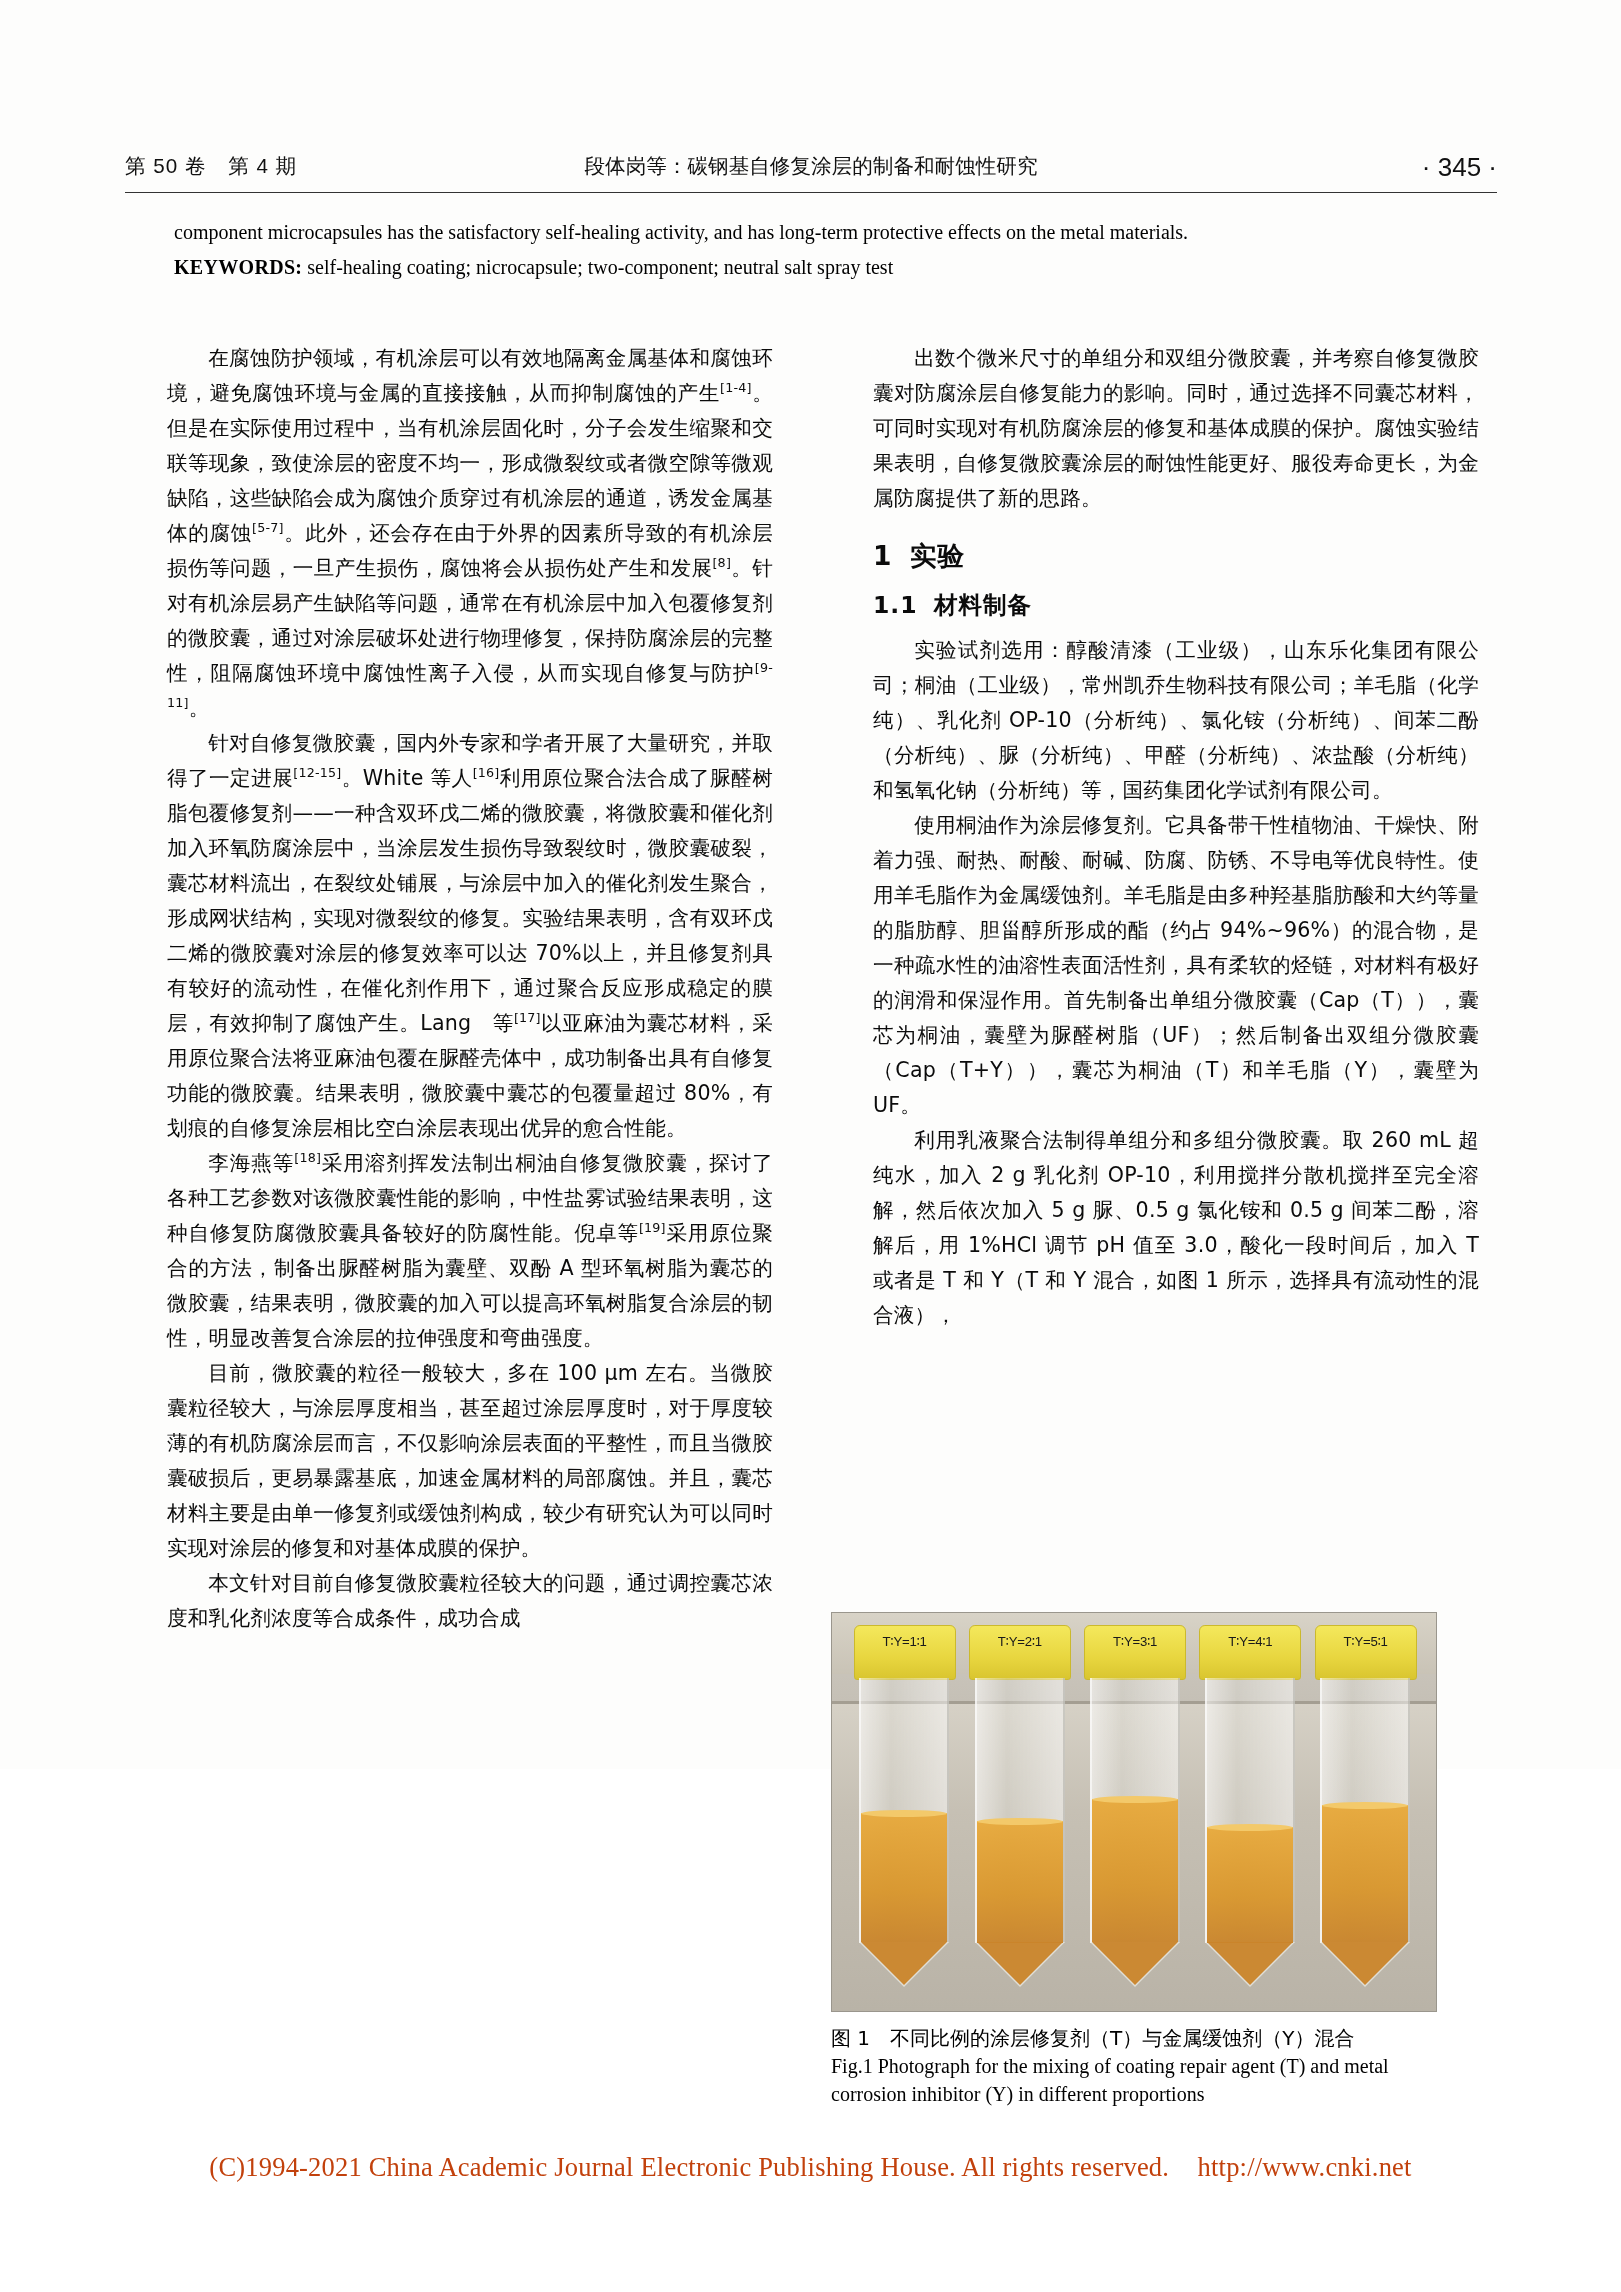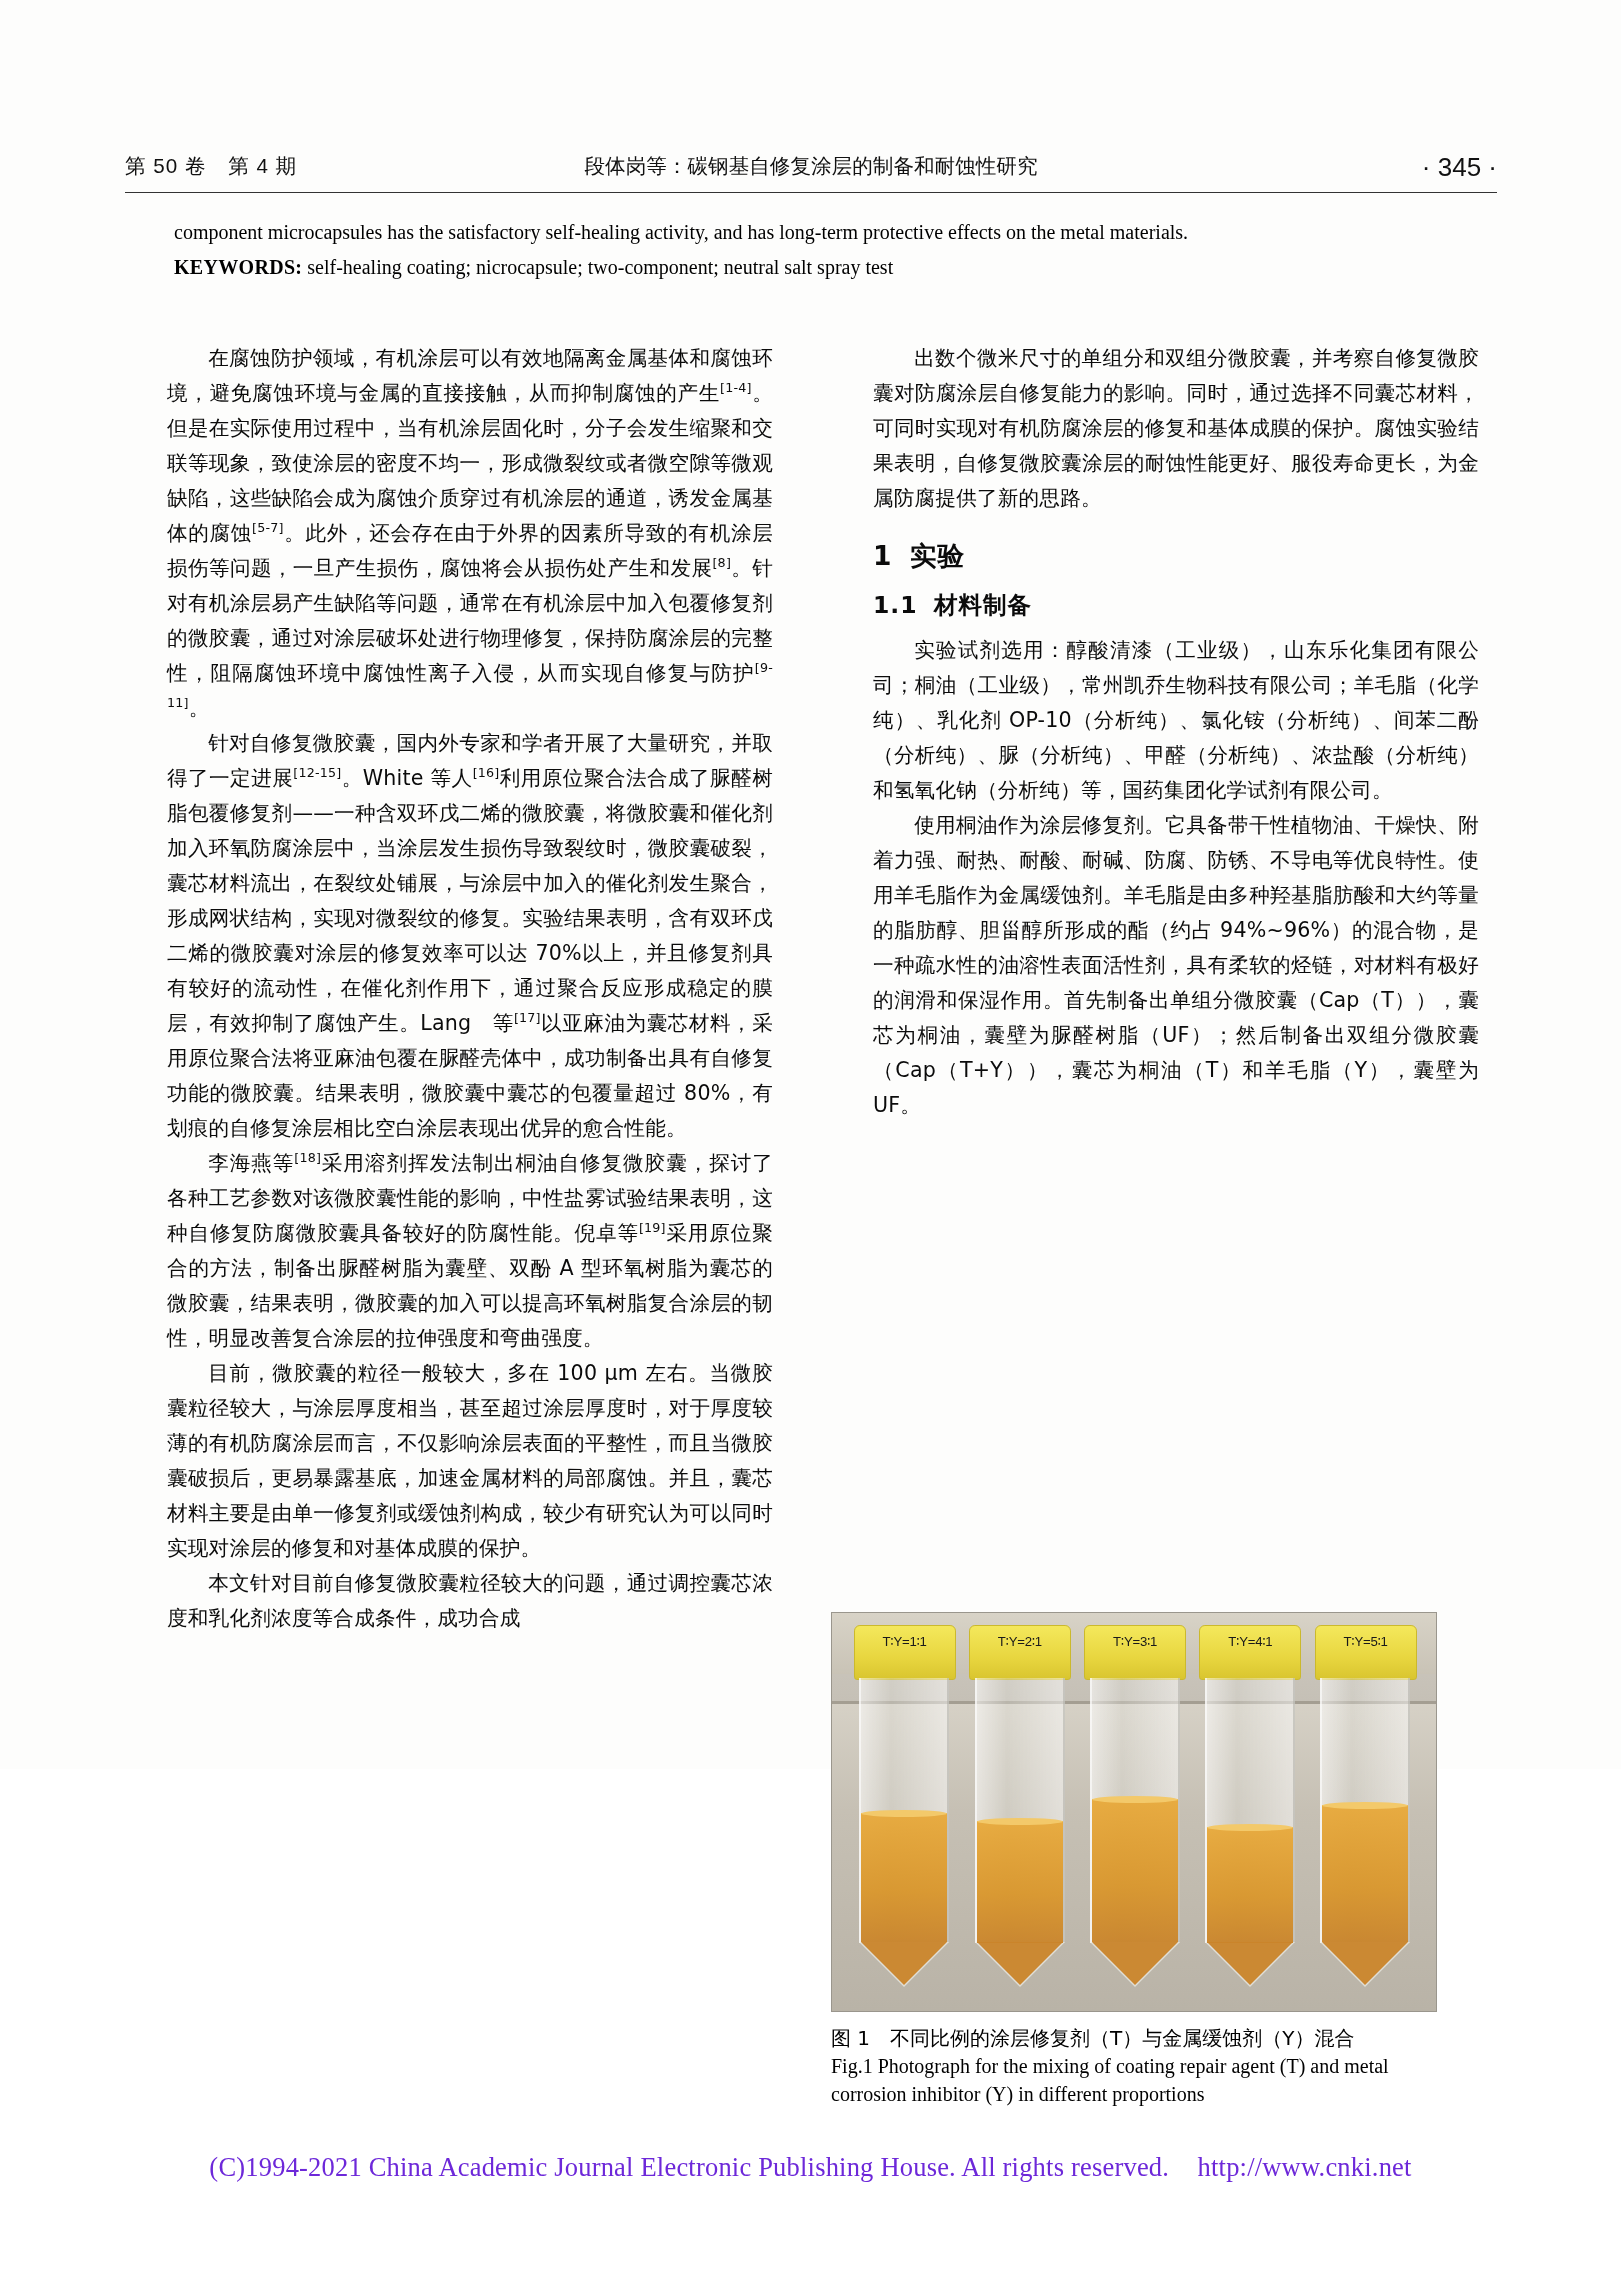--- a/index.html
+++ b/index.html
@@ -231,21 +231,21 @@
   }
 
   
   .footer {
     position: absolute;
     left: 0; right: 0;
     top: 2152px;
     text-align: center;
     font-family: "Liberation Serif", serif;
     font-size: 26.5px;
-    color: #6d28d9;
+    color: #c2410c;
     letter-spacing: 0.2px;
   }
   .footer .url { margin-left: 21.6px; }
 </style>
 </head>
 <body>
 
 <div class="page">
 
   <div class="runhead">
@@ -278,20 +278,21 @@
     <h2 class="sec">
       <span class="sec-num">1</span><span>实验</span>
     </h2>
 
     <h3 class="subsec">
       <span class="subsec-num">1.1</span><span>材料制备</span>
     </h3>
 
     <p>实验试剂选用：醇酸清漆（工业级），山东乐化集团有限公司；桐油（工业级），常州凯乔生物科技有限公司；羊毛脂（化学纯）、乳化剂 OP-10（分析纯）、氯化铵（分析纯）、间苯二酚（分析纯）、脲（分析纯）、甲醛（分析纯）、浓盐酸（分析纯）和氢氧化钠（分析纯）等，国药集团化学试剂有限公司。</p>
     <p>使用桐油作为涂层修复剂。它具备带干性植物油、干燥快、附着力强、耐热、耐酸、耐碱、防腐、防锈、不导电等优良特性。使用羊毛脂作为金属缓蚀剂。羊毛脂是由多种羟基脂肪酸和大约等量的脂肪醇、胆甾醇所形成的酯（约占 94%~96%）的混合物，是一种疏水性的油溶性表面活性剂，具有柔软的烃链，对材料有极好的润滑和保湿作用。首先制备出单组分微胶囊（Cap（T）），囊芯为桐油，囊壁为脲醛树脂（UF）；然后制备出双组分微胶囊（Cap（T+Y）），囊芯为桐油（T）和羊毛脂（Y），囊壁为 UF。</p>
+    <p>利用乳液聚合法制得单组分和多组分微胶囊。取 260 mL 超纯水，加入 2 g 乳化剂 OP-10，利用搅拌分散机搅拌至完全溶解，然后依次加入 5 g 脲、0.5 g 氯化铵和 0.5 g 间苯二酚，溶解后，用 1%HCl 调节 pH 值至 3.0，酸化一段时间后，加入 T 或者是 T 和 Y（T 和 Y 混合，如图 1 所示，选择具有流动性的混合液），</p>
   </div>
 
   <div class="figure">
     <div class="photo">
       <div class="backdrop"></div>
       <div class="bench"></div>
       <div class="benchline"></div>
       <div class="tubes">
 
         <div class="tube">

